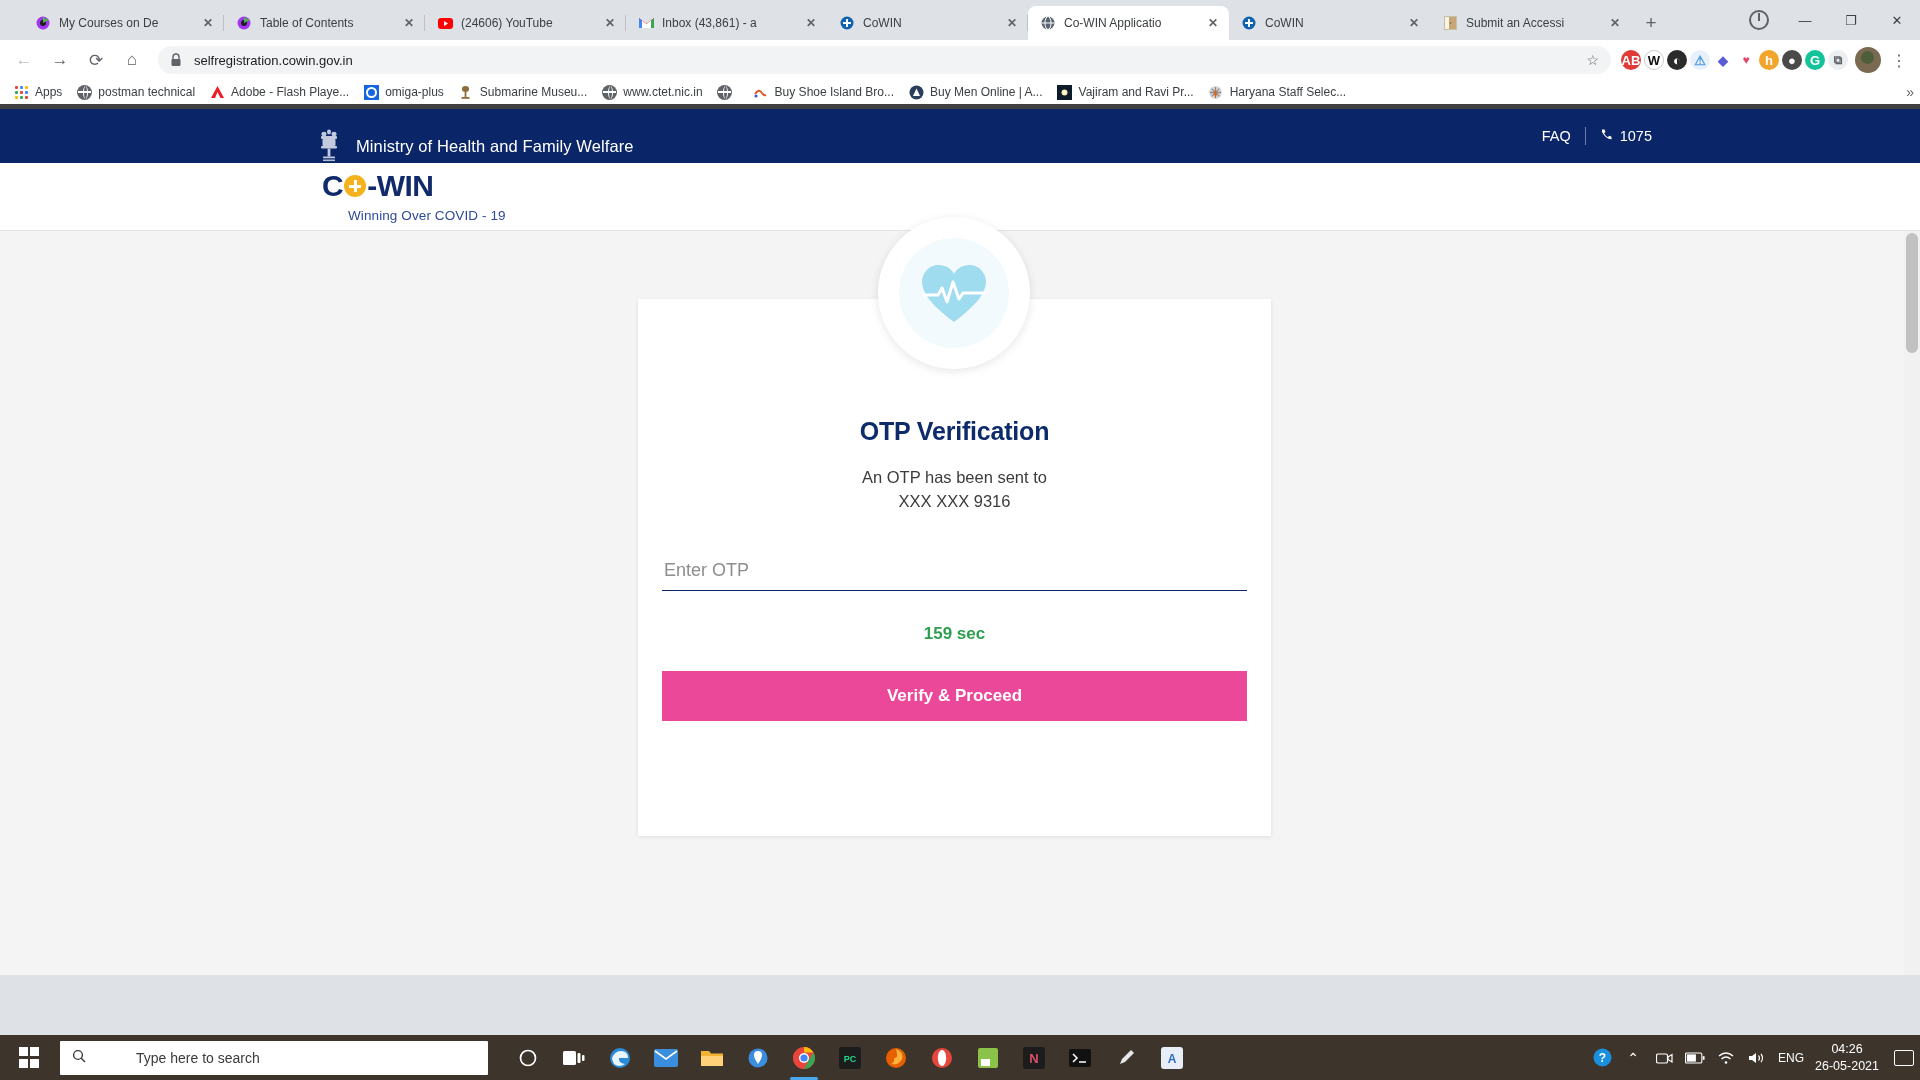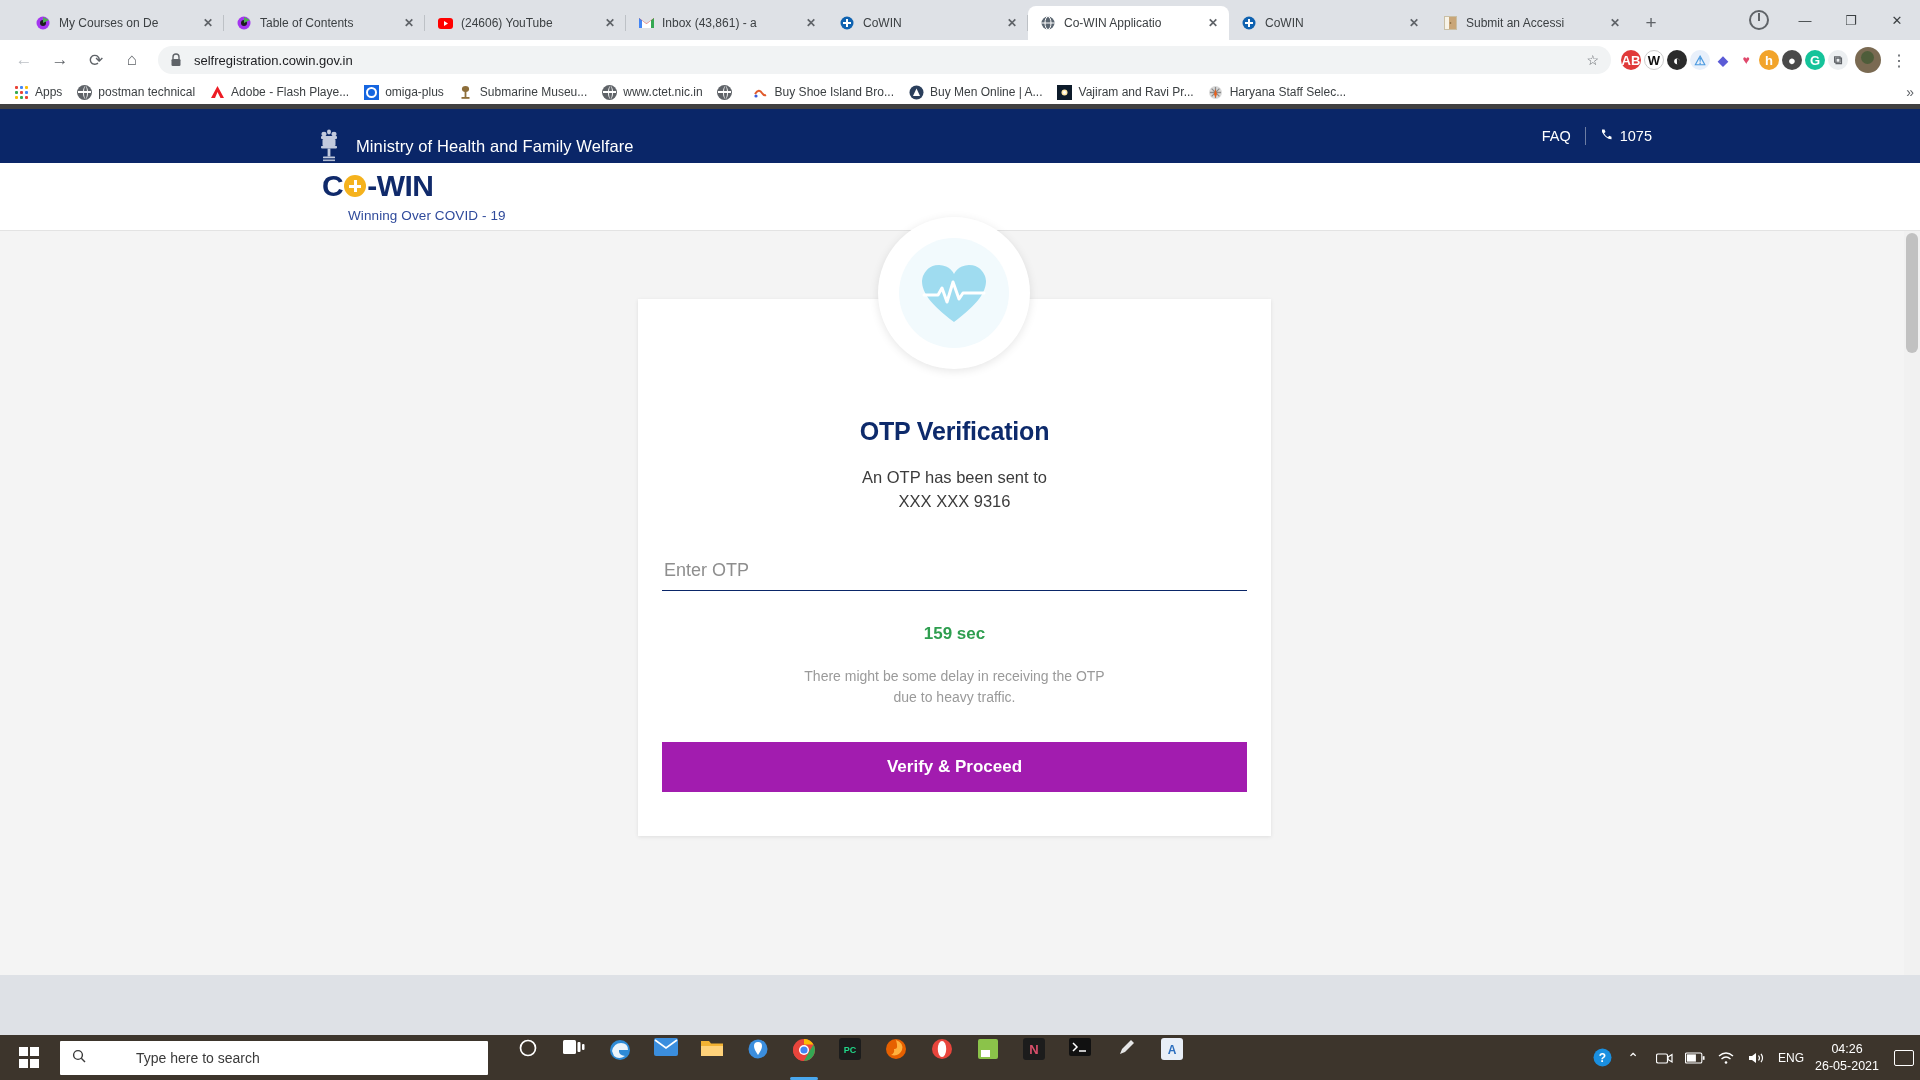--- a/index.html
+++ b/index.html
@@ -163,22 +163,22 @@
     width: 100%; border: none; border-bottom: 1.5px solid #0a2668;
     font-size: 18px; color: #111; padding: 6px 2px 9px 2px; outline: none;
     font-family: "Liberation Sans", sans-serif; background: transparent;
   }
   .otp-input::placeholder { color: #8e8e8e; }
   .timer { text-align: center; color: #2e9e4f; font-size: 17px; font-weight: bold;
            margin-top: 33px; }
   .delay-note { text-align: center; color: #9a9a9a; font-size: 14px;
                 margin-top: 22px; line-height: 1.5; }
   .verify-btn {
-    display: block; margin: 34px 24px 0 24px; width: calc(100% - 48px); height: 50px;
-    background: #a21caf; color: #ffffff; border: none; font-size: 17px;
+    display: block; margin: 27px 24px 0 24px; width: calc(100% - 48px); height: 50px;
+    background: #ec4899; color: #ffffff; border: none; font-size: 17px;
     font-weight: bold; font-family: "Liberation Sans", sans-serif; cursor: pointer;
   }
 
   .scrollbar { position:absolute; right:0; top:0; width:16px; height:744px; background:#f1f1f1; }
   .scrollthumb { position:absolute; right:2px; top:2px; width:12px; height:120px;
                  background:#c1c1c1; border-radius:6px; }
 
   
   .taskbar {
     position: absolute; left: 0; top: 1035px; width: 1920px; height: 45px;
@@ -189,21 +189,21 @@
   }
   .winlogo { display:grid;grid-template-columns:9px 9px;grid-template-rows:9px 9px;gap:2.5px; }
   .winlogo i { background:#ffffff;display:block; }
   .searchbox {
     width: 428px; height: 34px; background: #ffffff; display: flex; align-items: center;
     padding: 0 12px; margin-left: 2px; border-radius: 1px; gap: 38px;
   }
   .searchbox .si { margin-right: 12px; color: #4a4a4a; font-size: 14px; }
   .searchbox span.txt { font-size: 14px; color: #3a3a3a; }
   .tb-icons { display: flex; align-items: center; gap: 6px; margin-left: 20px; }
-  .tb-ico { width: 40px; height: 40px; display:flex;justify-content:center;
+  .tb-ico { width: 40px; height: 40px; display:flex;align-items:center;justify-content:center;
             border-radius:3px; position: relative; }
   .tb-ico.active::after {
     content:""; position:absolute; bottom:-2px; left:6px; right:6px; height:3px;
     background:#4aa8ef; border-radius:2px;
   }
   .tray { position: absolute; right: 0; display:flex; align-items:center; height:45px;
           color:#ffffff; font-size:12px; gap:11px; padding-right: 6px; }
   .tray-ico { display:flex;align-items:center;justify-content:center;width:20px;height:20px;
               color:#ffffff;font-size:14px; }
   .clock { text-align:center; line-height:1.35; font-size:12.5px; color:#fff; }
@@ -516,24 +516,20 @@
       <div class="card">
         <div class="card-title">OTP Verification</div>
         <div class="card-sub">
           <div>An OTP has been sent to</div>
           <div>XXX XXX 9316</div>
         </div>
         <div class="otp-field">
           <input class="otp-input" type="text" placeholder="Enter OTP" style="">
         </div>
         <div class="timer">159 sec</div>
-        <div class="delay-note">
-          <div>There might be some delay in receiving the OTP</div>
-          <div>due to heavy traffic.</div>
-        </div>
         <button class="verify-btn">Verify &amp; Proceed</button>
       </div>
 
       <div class="scrollbar">
         <div class="scrollthumb"></div>
       </div>
     </div>
   </div>
 </div>
 

